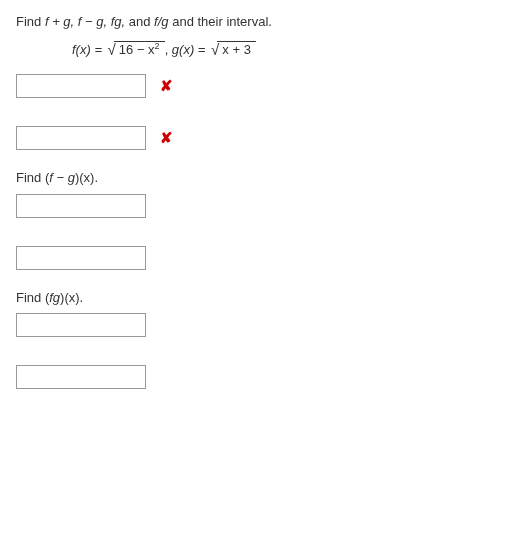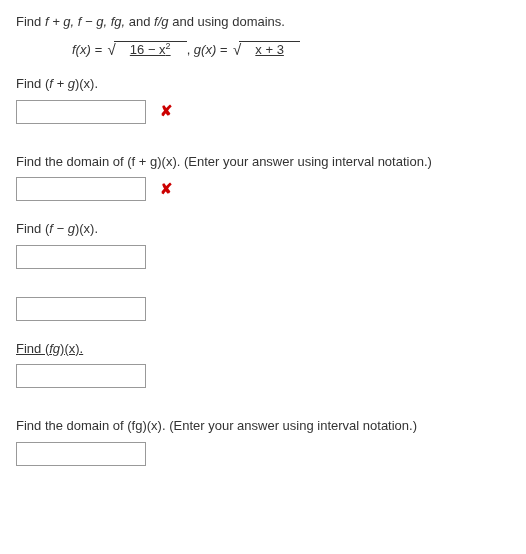--- a/index.html
+++ b/index.html
@@ -48,54 +48,49 @@
     padding-left: 2px;
   }
   .sqrt::before {
     content: "\221A";
     font-size: 15px;
     position: relative;
     top: 1px;
   }
   .sqrt .rad {
     border-top: 1px solid #333;
-    padding: 0 16px;
+    padding: 0 5px;
     margin-left: -2px;
-    text-decoration: underline;
   }
   sup {
     font-size: 9px;
     vertical-align: super;
     line-height: 0;
   }
 </style>
 </head>
 <body>
 
 <div class="intro">
-  <span>Find </span><i>f + g,</i><span>  </span><i>f − g,</i><span>  </span><i>fg,</i><span>  and  </span><i>f/g</i><span>  and using domains.</span>
+  <span>Find </span><i>f + g,</i><span>  </span><i>f − g,</i><span>  </span><i>fg,</i><span>  and  </span><i>f/g</i><span>  and their interval.</span>
 </div>
 
 <div class="funcs">
   <i>f(x) = </i>
   <span class="sqrt"><span class="rad"><span>16 − x</span><sup>2</sup></span></span><span>,    </span><i>g(x) = </i><span class="sqrt"><span class="rad">x + 3</span></span>
 </div>
 
 <div class="section" style="margin-top:10px;">
-  <div class="prompt">
-    <span>Find  (</span><i>f + g</i><span>)(x).</span>
-  </div>
   <div class="input-row">
     <input class="answer" type="text" value="" style="">
     <span class="mark-wrong">✘</span>
   </div>
 </div>
 
 <div class="section" style="margin-top:28px;">
-  <div class="prompt">Find the domain of  (f + g)(x).  (Enter your answer using interval notation.)</div>
   <div class="input-row">
     <input class="answer" type="text" value="" style="">
     <span class="mark-wrong">✘</span>
   </div>
 </div>
 
 <div class="section" style="">
   <div class="prompt">
     <span>Find  (</span><i>f − g</i><span>)(x).</span>
   </div>
@@ -103,27 +98,26 @@
     <input class="answer" type="text" value="" style="">
   </div>
 </div>
 
 <div class="section" style="margin-top:28px;">
   <div class="input-row">
     <input class="answer" type="text" value="" style="">
   </div>
 </div>
 
-<div class="section" style="text-decoration:underline;">
+<div class="section" style="">
   <div class="prompt">
     <span>Find  (</span><i>fg</i><span>)(x).</span>
   </div>
   <div class="input-row">
     <input class="answer" type="text" value="" style="">
   </div>
 </div>
 
 <div class="section" style="margin-top:28px;">
-  <div class="prompt">Find the domain of  (fg)(x).  (Enter your answer using interval notation.)</div>
   <div class="input-row">
     <input class="answer" type="text" value="" style="">
   </div>
 </div>
 
 </body></html>

